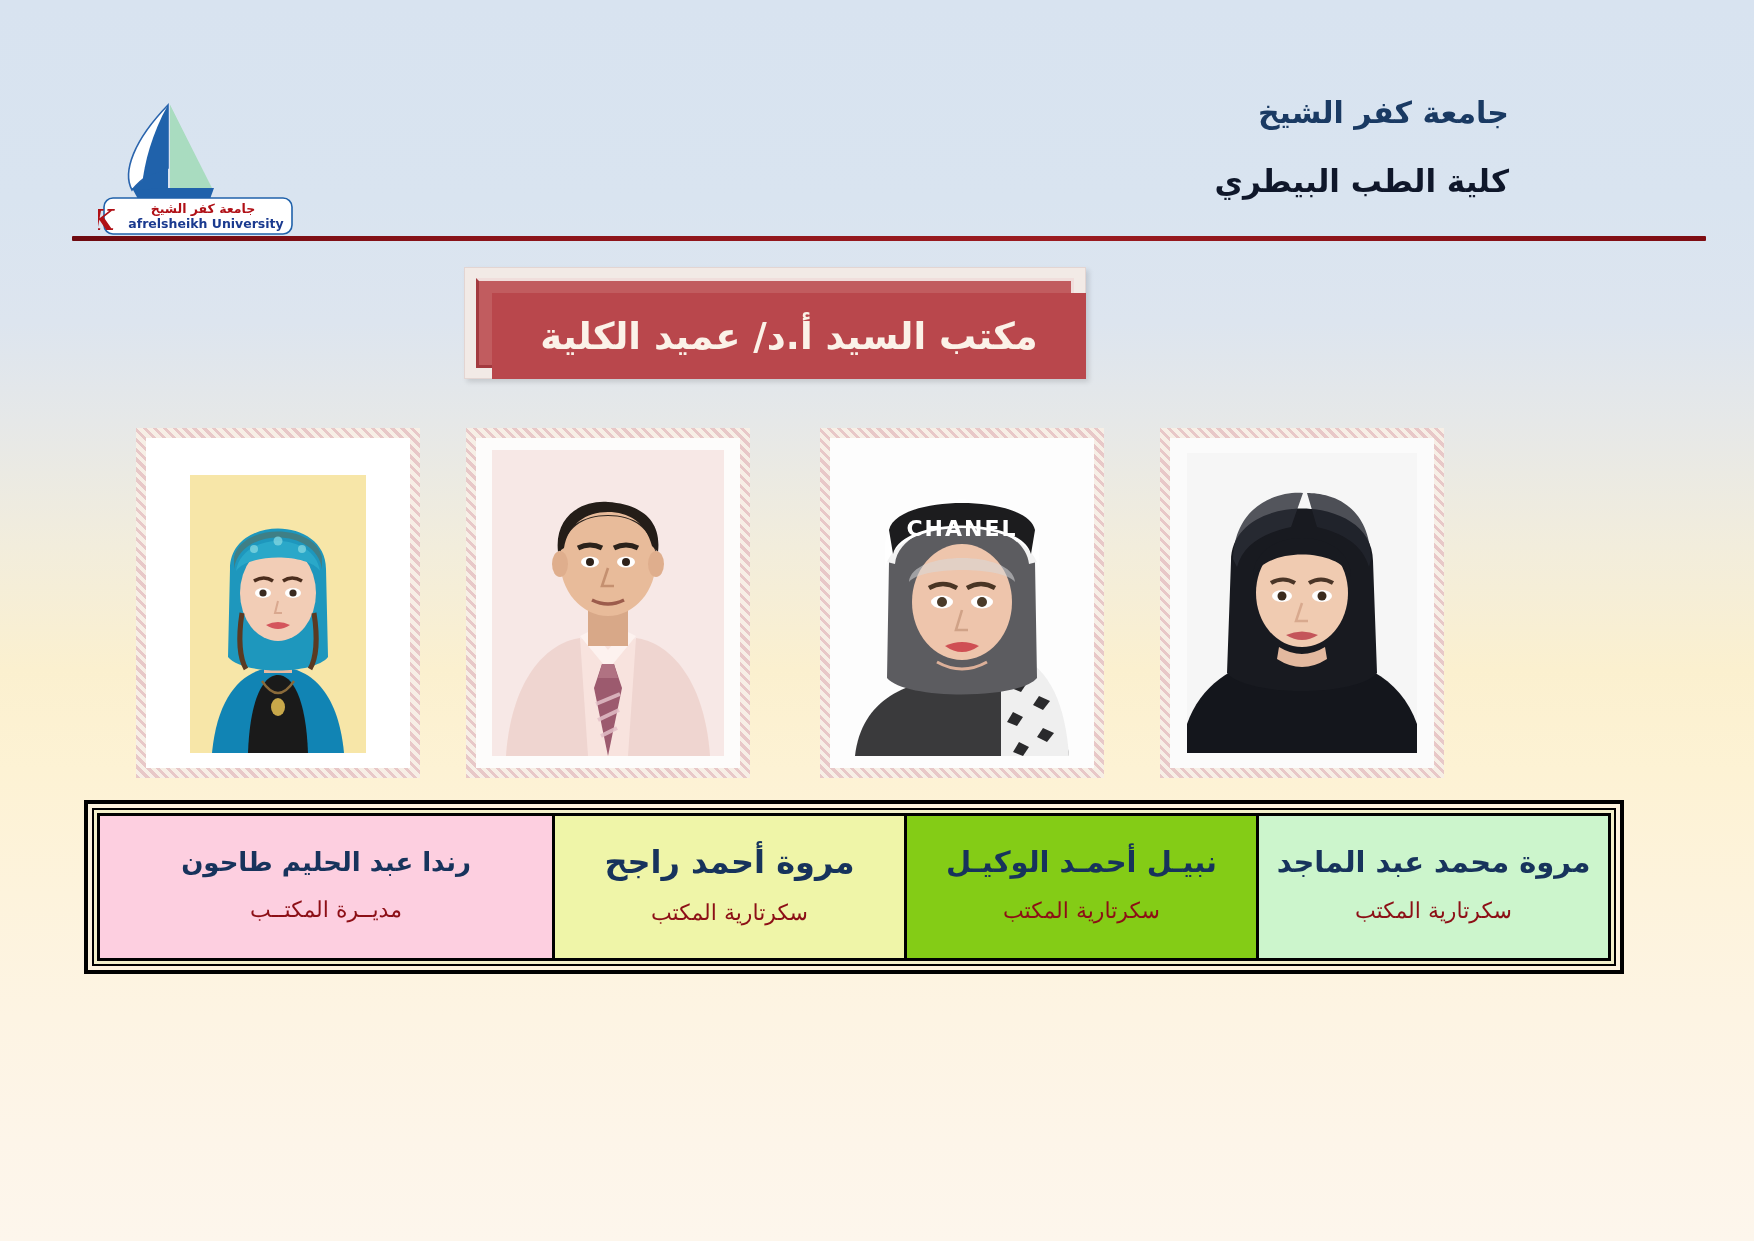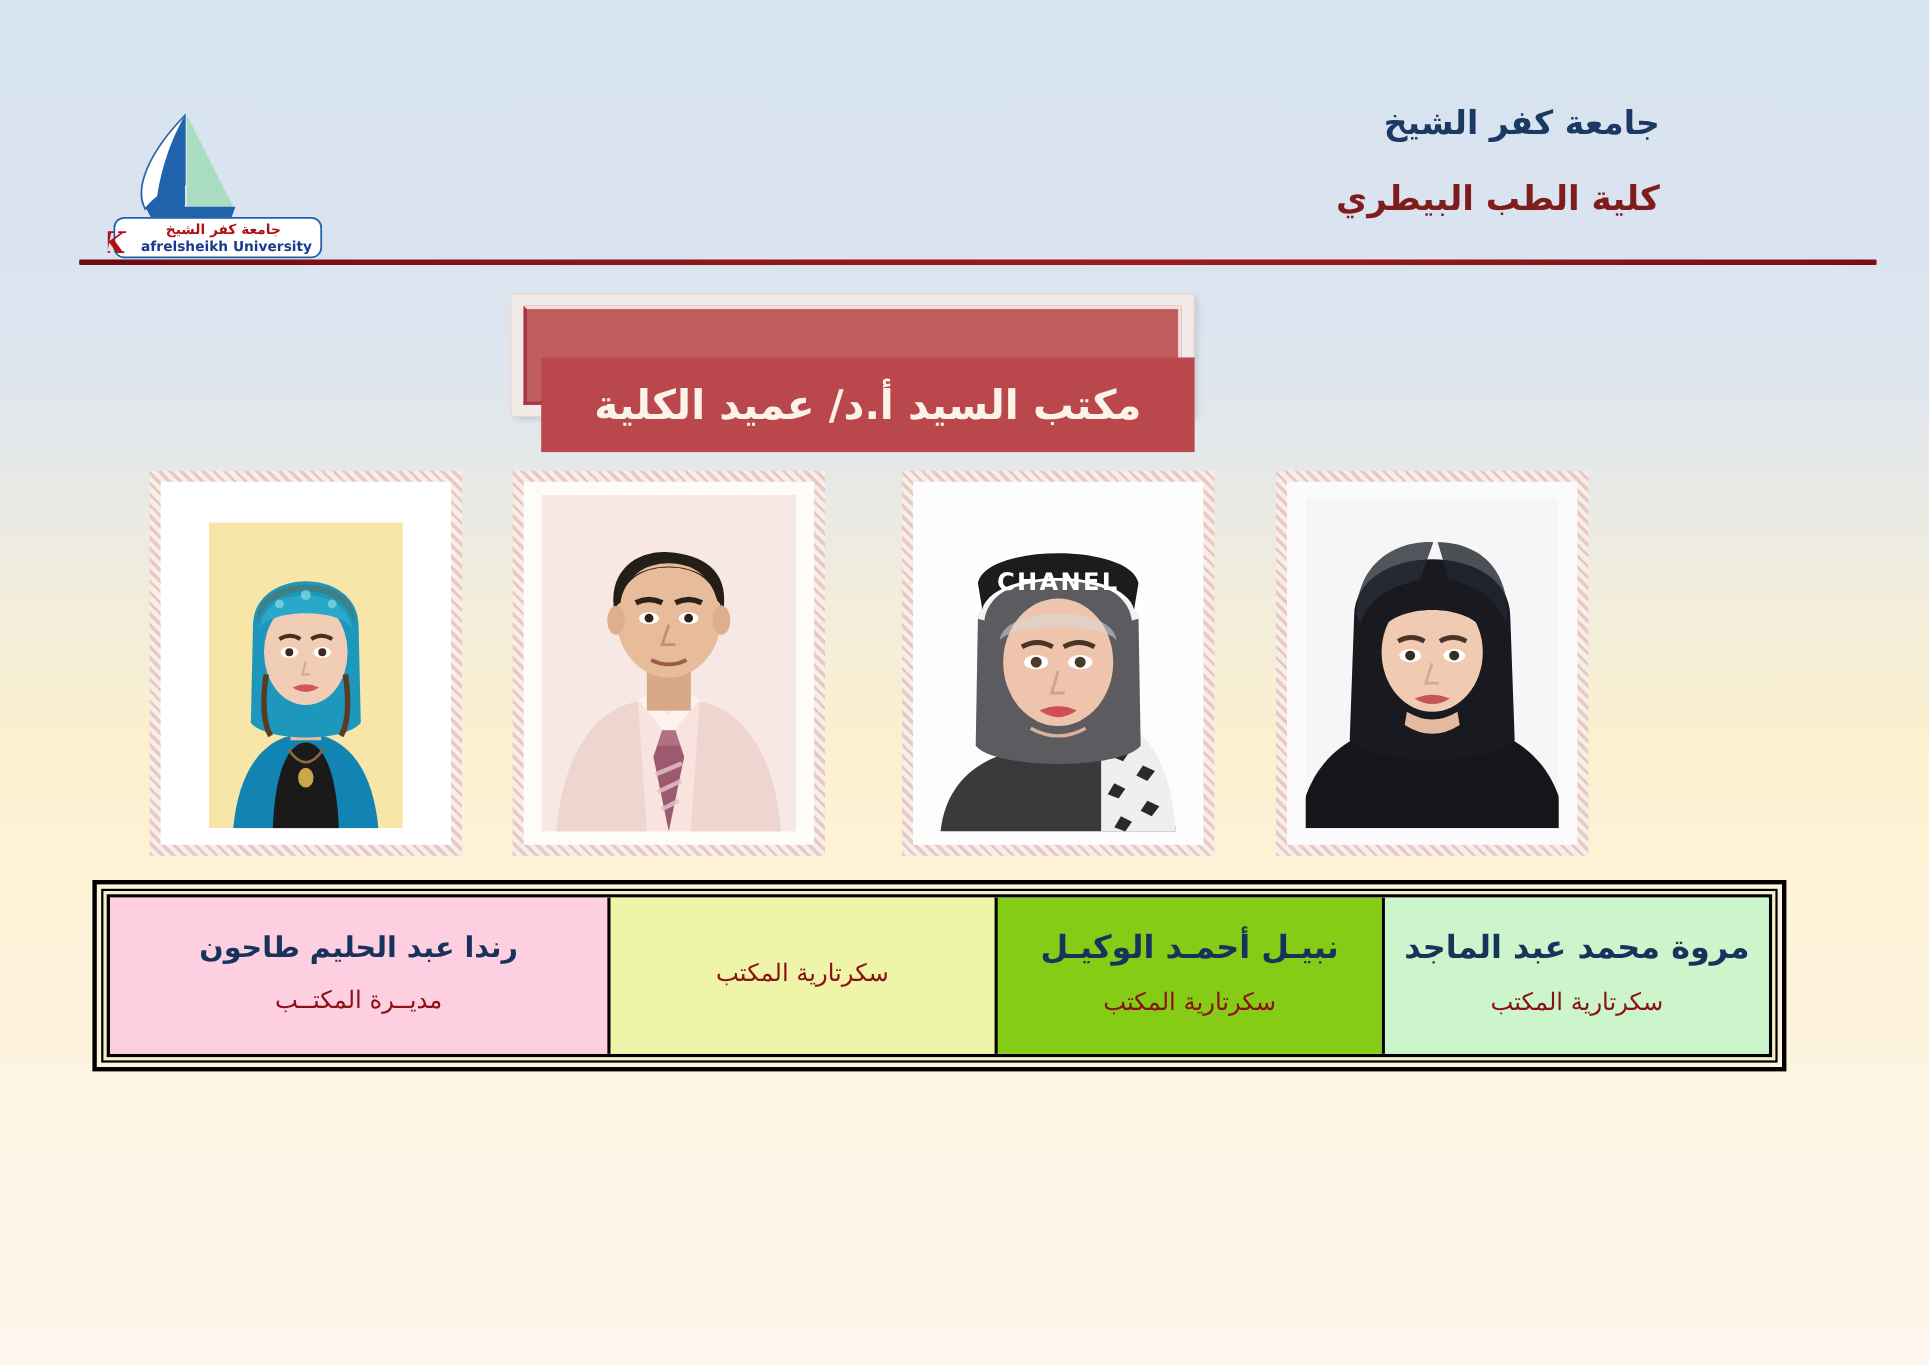--- a/index.html
+++ b/index.html
@@ -56,21 +56,21 @@
     font-weight: bold;
     color: #1a3a63;
     letter-spacing: -0.5px;
     white-space: nowrap;
   }
   .fac-name {
     margin-top: 38px;
     font-family: "DejaVu Sans", sans-serif;
     font-size: 31px;
     font-weight: bold;
-    color: #7f1d1d;
+    color: #0f172a;
     letter-spacing: -0.5px;
     white-space: nowrap;
   }
   .header-rule {
     position: absolute;
     left: 72px;
     top: 236px;
     width: 1634px;
     height: 5px;
     background: linear-gradient(to left, #7e0d13 0%, #9b1b20 40%, #8a1319 75%, #6e0a10 100%);
@@ -101,21 +101,20 @@
   }
   .title-banner-inner {
     position: absolute;
     left: 13px; top: 12px;
     width: 594px; height: 86px;
     background: #b9474c;
     box-sizing: border-box;
     display: flex;
     align-items: center;
     justify-content: center;
-    margin-top: 32px;
   }
   .title-text {
     font-family: "DejaVu Sans", sans-serif;
     font-size: 37px;
     font-weight: bold;
     color: #fbf2e8;
     white-space: nowrap;
     letter-spacing: -0.5px;
   }
 
@@ -454,20 +453,21 @@
         <div class="person-name">مروة محمد عبد الماجد</div>
         <div class="person-role">سكرتارية المكتب</div>
       </div>
 
       <div class="name-card nc2">
         <div class="person-name">نبيـل أحمـد الوكيـل</div>
         <div class="person-role">سكرتارية المكتب</div>
       </div>
 
       <div class="name-card nc3">
+        <div class="person-name">مروة أحمد راجح</div>
         <div class="person-role">سكرتارية المكتب</div>
       </div>
 
       <div class="name-card nc4">
         <div class="person-name">رندا عبد الحليم طاحون</div>
         <div class="person-role">مديــرة المكتــب</div>
       </div>
 
     </div>
   </div>

